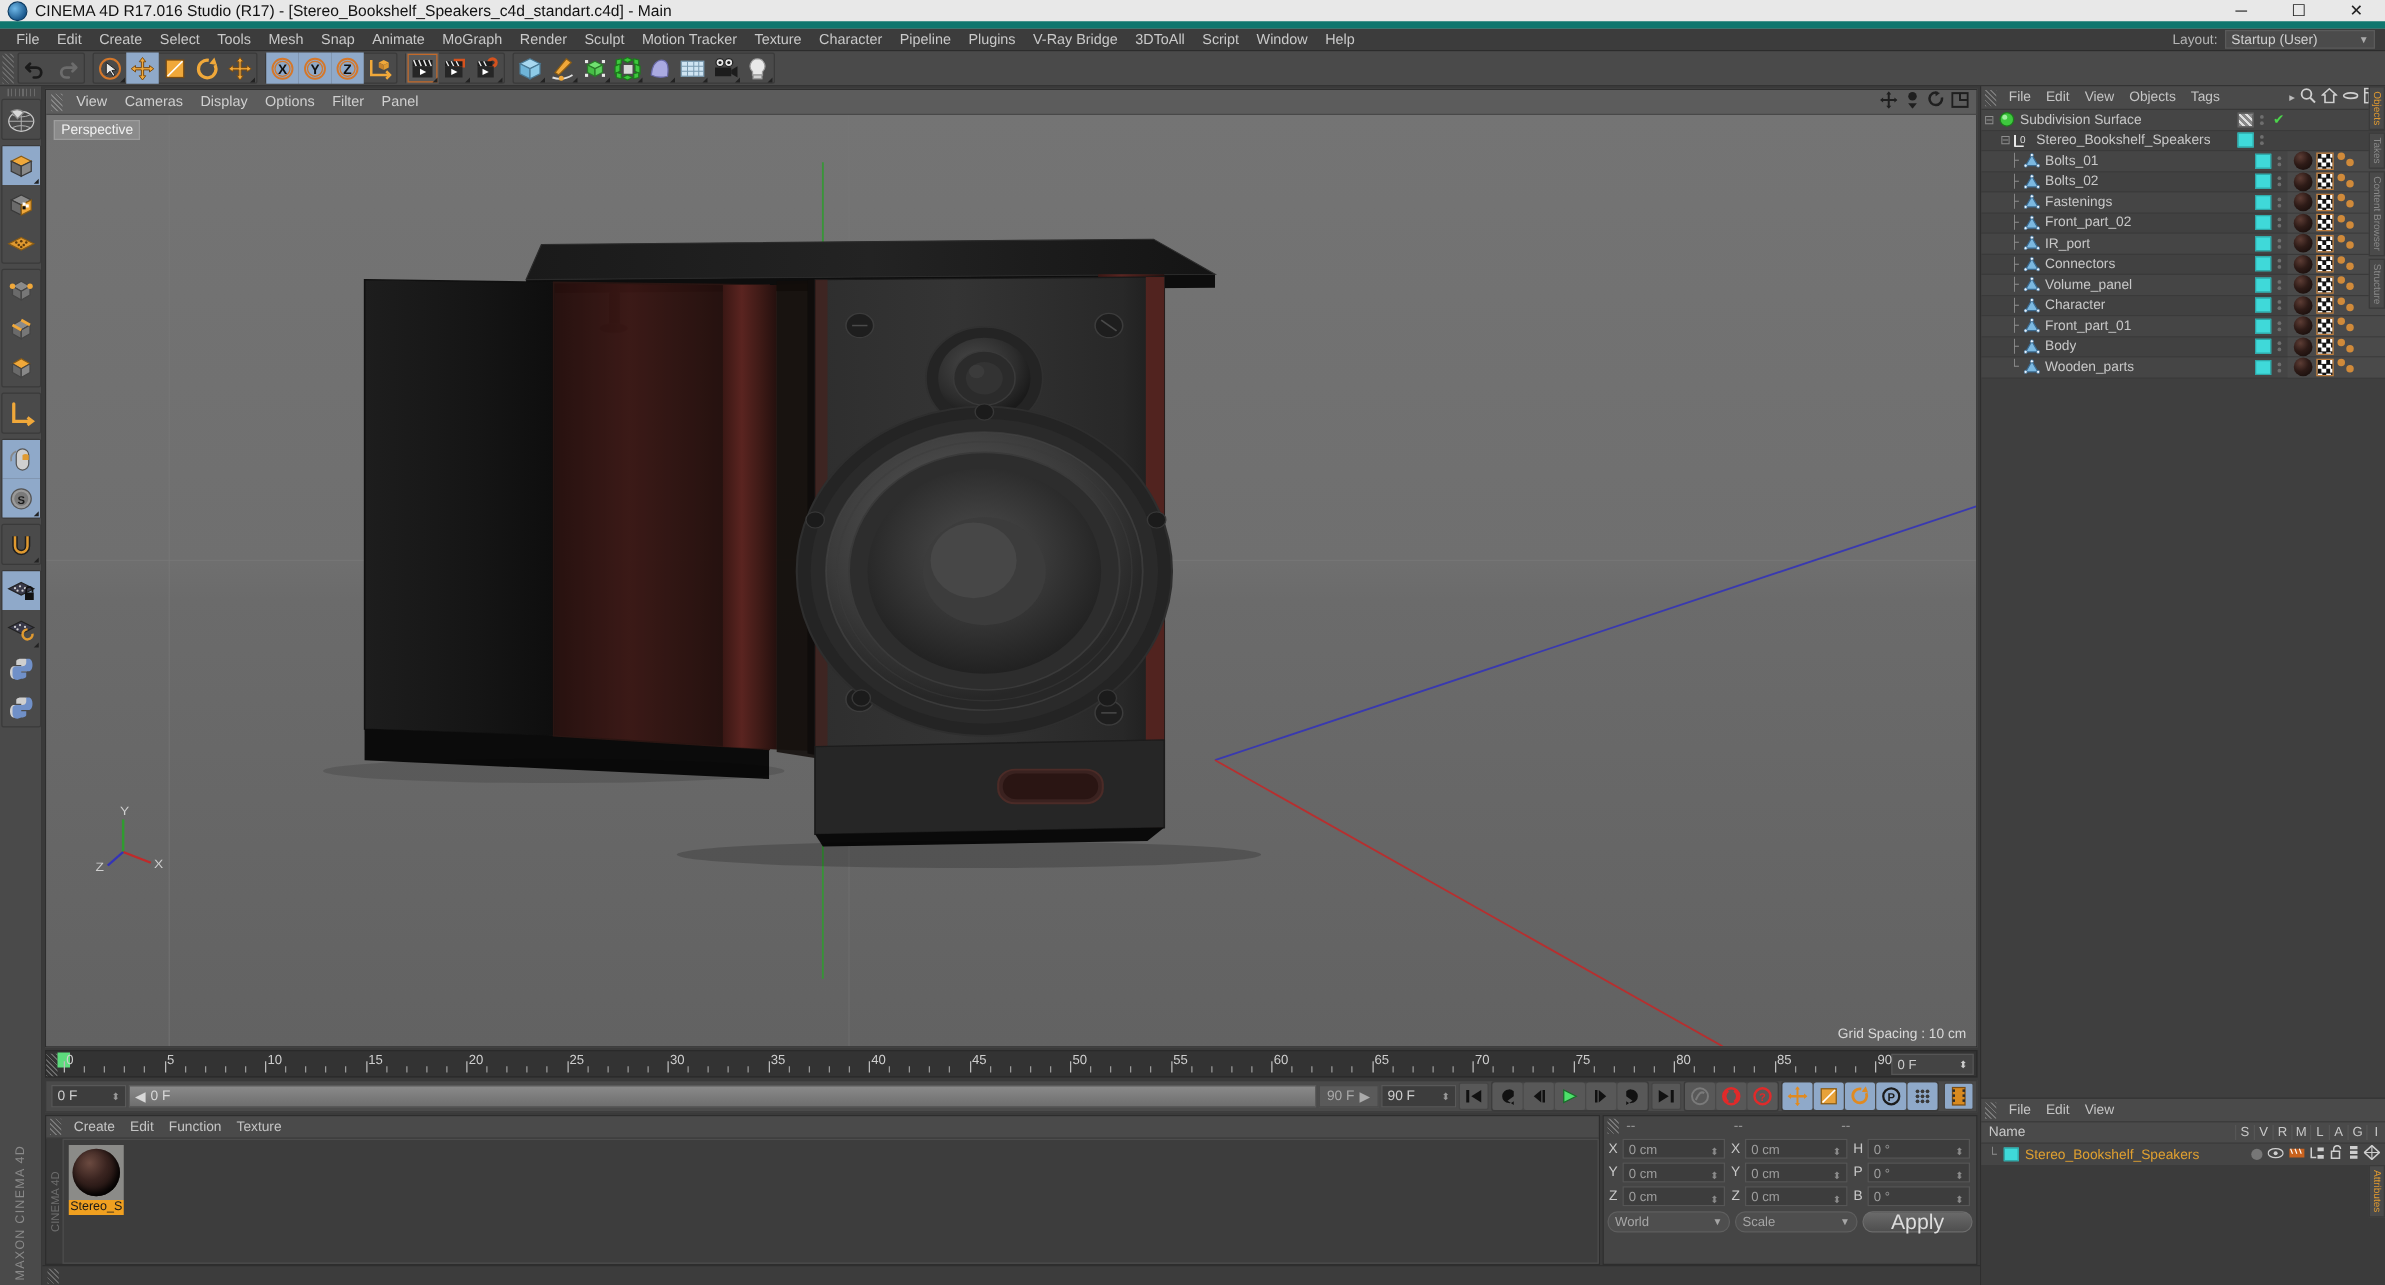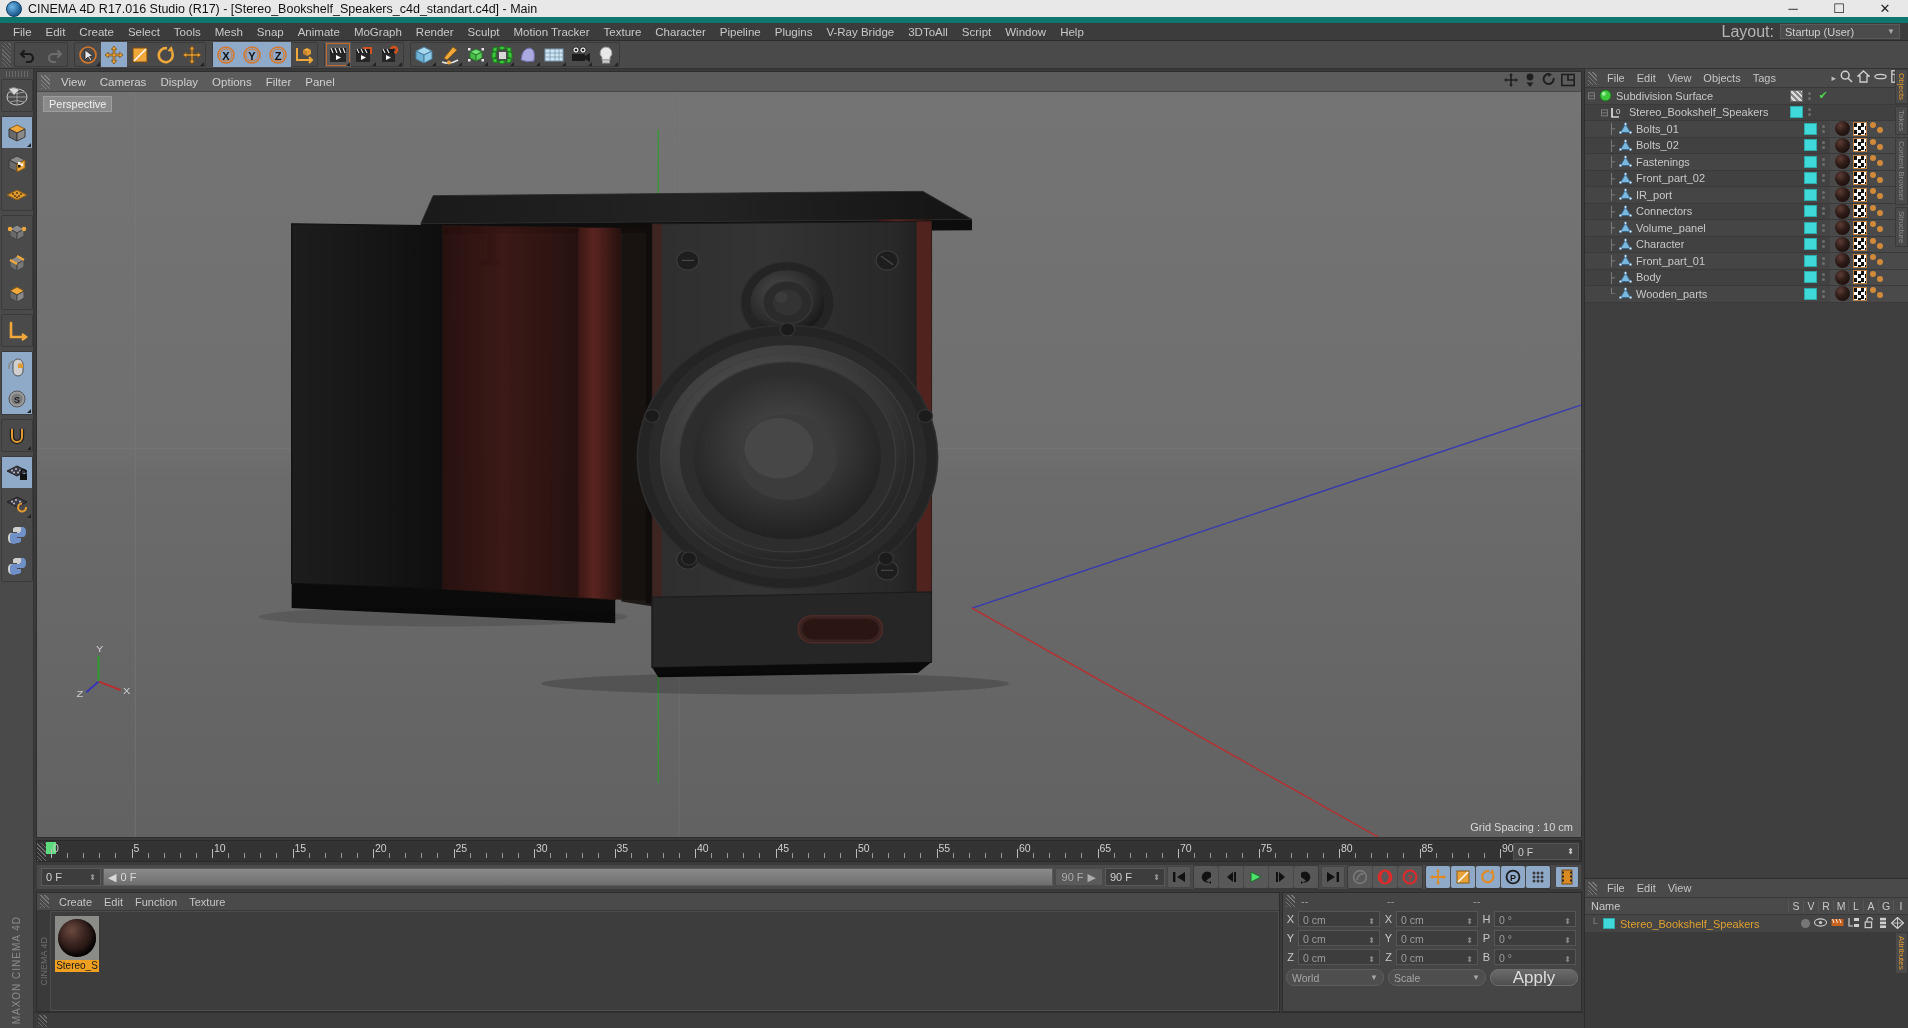--- a/index.html
+++ b/index.html
@@ -16,21 +16,21 @@
   #titlebar .title{ color:#111; font-size:12.5px; white-space:nowrap; }
   #titlebar .wbtns{ margin-left:auto; display:flex; height:100%; }
   #titlebar .wbtn{ width:46px;height:100%;display:flex;align-items:center;justify-content:center;
     color:#222;font-size:13px;}
 
   
   #menubar{ height:18px; background:#3c3c3c; display:flex; align-items:center;
     border-bottom:1px solid #2c2c2c; padding-left:6px; }
   #menubar .mi{ padding:0 7px; line-height:18px; font-size:11.5px; color:#c9c9c9; white-space:nowrap;}
   #menubar .right{ margin-left:auto; display:flex; align-items:center; gap:6px; padding-right:8px;}
-  #menubar .lab{ font-size:16px; color:#b5b5b5;}
+  #menubar .lab{ font-size:11px; color:#b5b5b5;}
   .layoutsel{ background:#4b4b4b; border:1px solid #5a5a5a; height:15px; width:120px;
     display:flex;align-items:center;padding:0 4px;font-size:11px;color:#d0d0d0;}
   .layoutsel .cv{ margin-left:auto; font-size:8px; color:#aaa;}
 
   
   #toolbar{ height:28px; background:#4a4a4a; display:flex; align-items:center;
     border-bottom:1px solid #333; padding-left:2px; gap:0;}
   .tgrip{ width:9px;height:24px;flex:none;
     background-image:repeating-linear-gradient(45deg,#6a6a6a 0 1px,transparent 1px 3px);}
   .tgroup{ display:flex; align-items:center; background:#4a4a4a; border:1px solid #3a3a3a;

